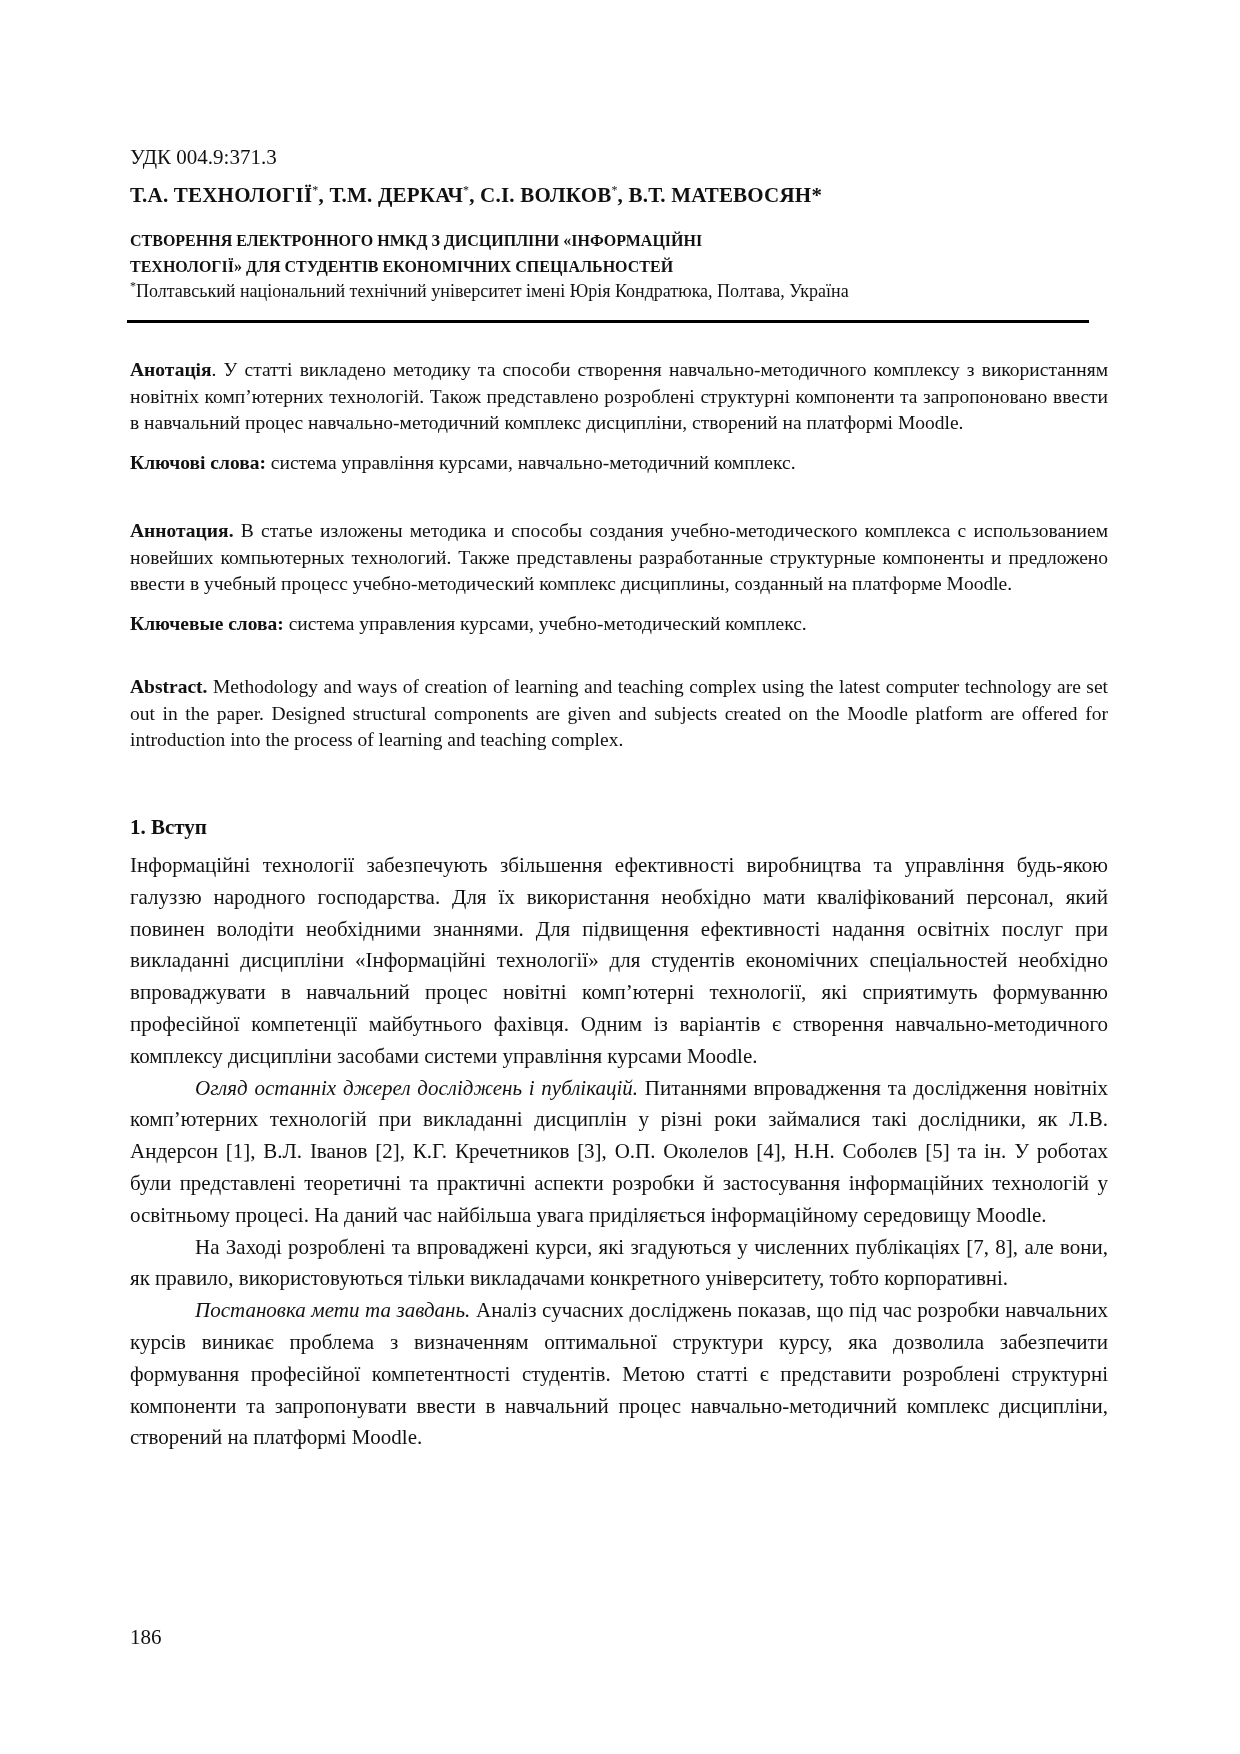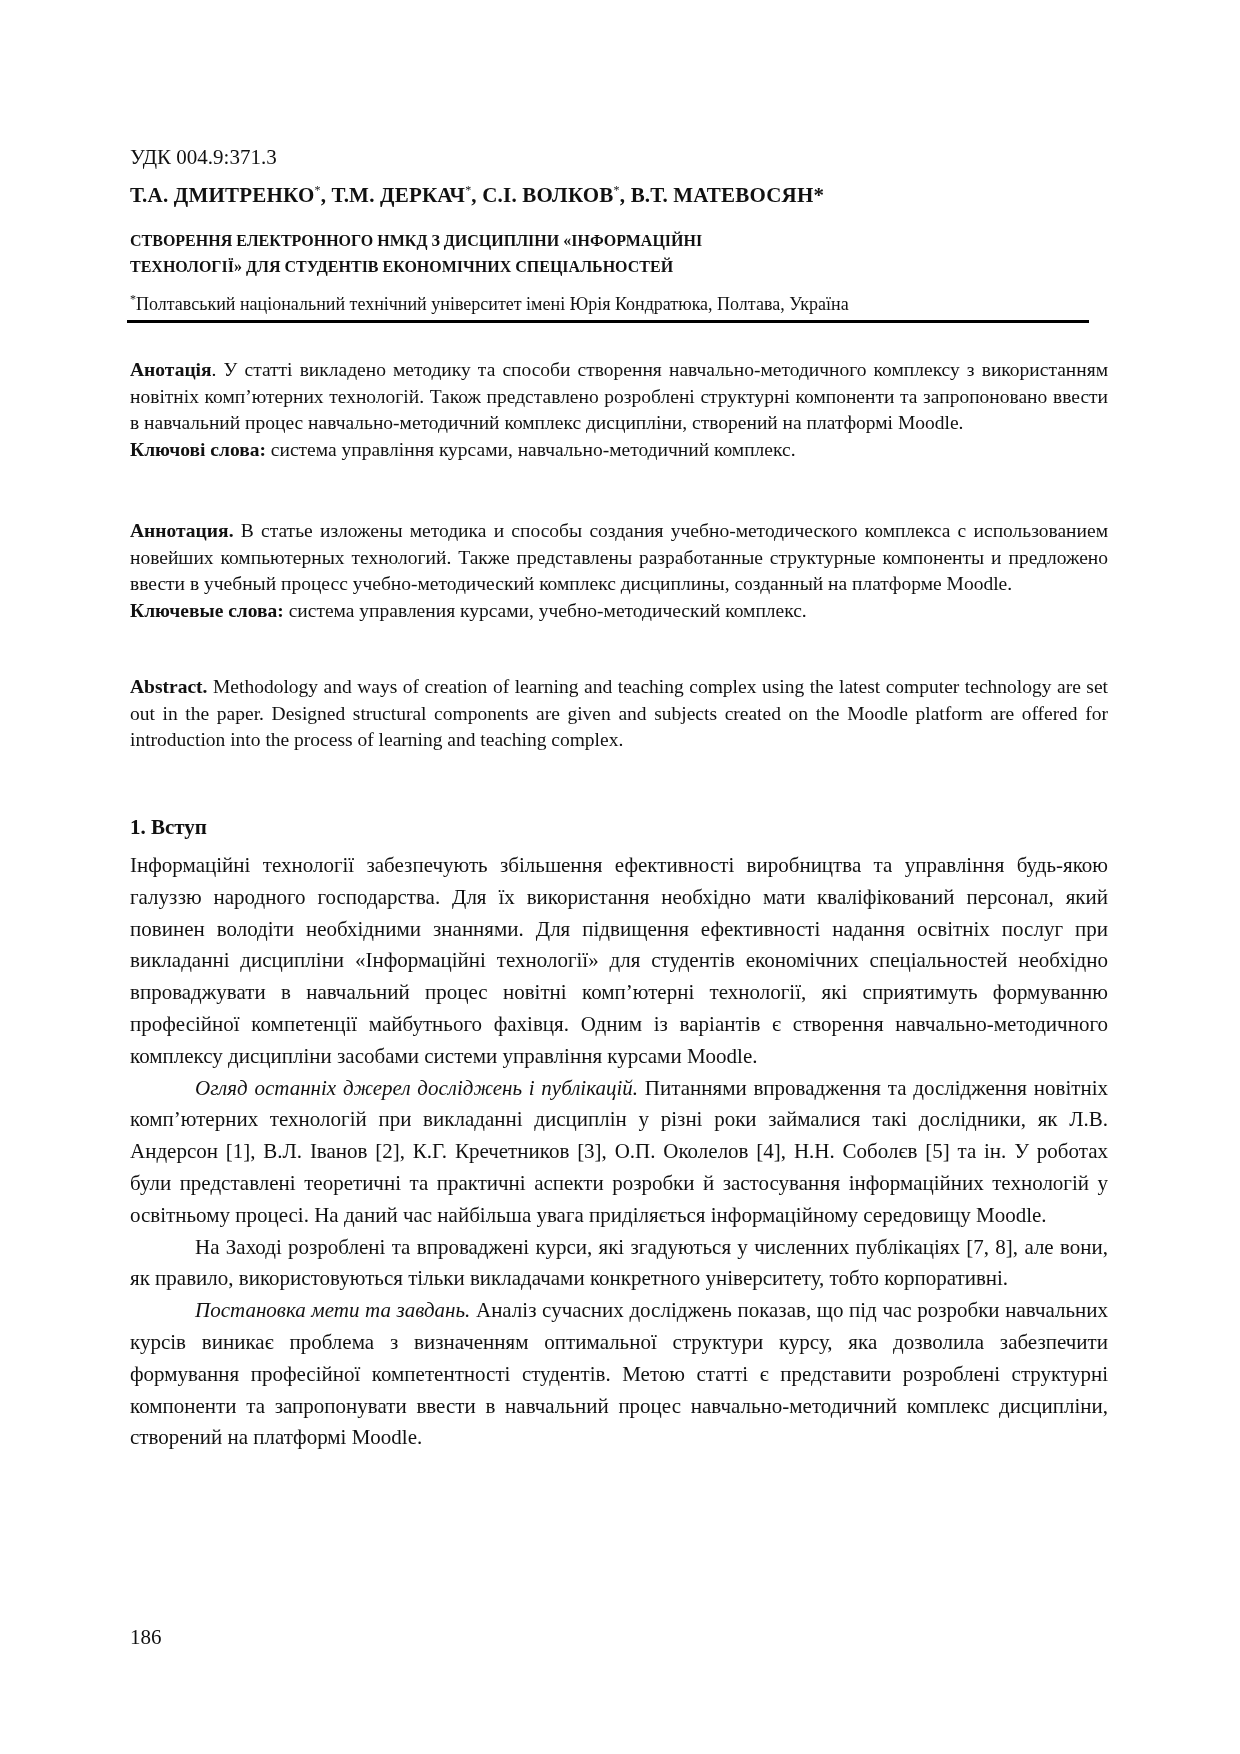--- a/index.html
+++ b/index.html
@@ -3,44 +3,44 @@
 <meta charset="utf-8">
 <style>
   html, body { margin: 0; padding: 0; background: #ffffff; }
   body { width: 1240px; height: 1754px; position: relative; overflow: hidden;
          font-family: "Liberation Serif", "DejaVu Serif", serif; color: #111; }
   .abs { position: absolute; }
   #udk { left: 130px; top: 145px; font-size: 21px; }
   #authors { left: 130px; top: 183px; font-size: 21px; font-weight: bold; letter-spacing: 0.2px; }
   #authors sup, #affil sup { font-size: 12px; vertical-align: super; font-weight: normal; }
   #title { left: 130px; top: 228px; width: 980px; font-size: 16px; font-weight: bold; line-height: 26px; }
-  #affil { left: 130px; top: 292px; font-size: 18px; }
+  #affil { left: 130px; top: 279px; font-size: 18px; }
   #rule { left: 127px; top: 320px; width: 962px; height: 3px; background: #000; }
   .abstract { left: 130px; width: 978px; font-size: 19.5px; line-height: 26.5px; text-align: justify; }
   .abstract b { font-weight: bold; }
   #abs-ua { top: 357px; }
   #abs-ru { top: 518px; }
   #abs-en { top: 674px; }
-  .kw { display: block; text-align: left; }
+  .kw { display: block; text-align: left; margin-top: 13px; }
   #sec-h { left: 130px; top: 815px; font-size: 21px; font-weight: bold; }
   .body { left: 130px; width: 978px; font-size: 21px; line-height: 31.8px; text-align: justify; }
   .body p { margin: 0; }
   .body p.ind { text-indent: 65px; }
   .body i { font-style: italic; }
   #body-text { top: 850px; }
   #page-num { left: 130px; top: 1625px; font-size: 21px; }
   #footer { right: 132px; top: 1625px; font-size: 18px; text-align: right; line-height: 25px; }
 </style>
 </head>
 <body>
 
 <div class="abs" id="udk">УДК 004.9:371.3</div>
 
 <div class="abs" id="authors">
-  <span>Т.А. ДМИТРЕНКО</span><sup>*</sup>,
+  <span>Т.А. ТЕХНОЛОГІЇ</span><sup>*</sup>,
   <span>Т.М. ДЕРКАЧ</span><sup>*</sup>,
   <span>С.І. ВОЛКОВ</span><sup>*</sup>,
   <span>В.Т. МАТЕВОСЯН*</span>
 </div>
 
 <div class="abs" id="title">
   <div>СТВОРЕННЯ ЕЛЕКТРОННОГО НМКД З ДИСЦИПЛІНИ «ІНФОРМАЦІЙНІ</div>
   <div>ТЕХНОЛОГІЇ» ДЛЯ СТУДЕНТІВ ЕКОНОМІЧНИХ СПЕЦІАЛЬНОСТЕЙ</div>
 </div>
 

